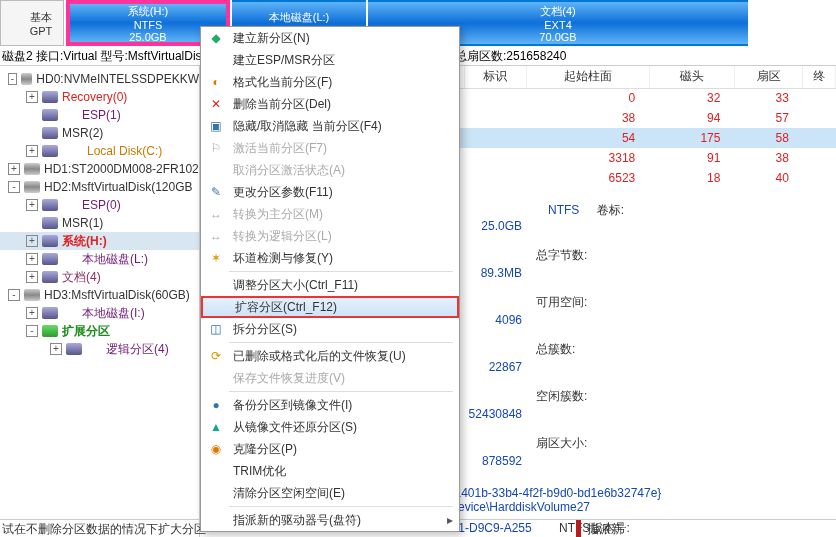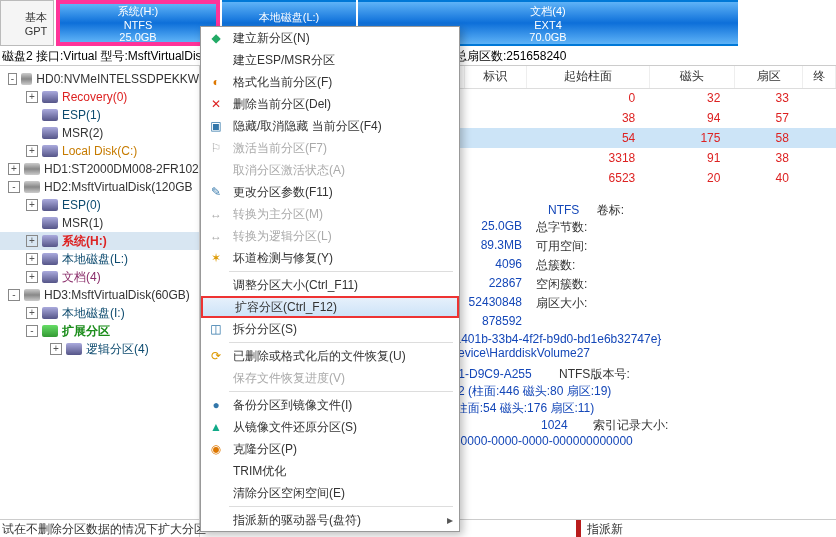--- a/index.html
+++ b/index.html
@@ -1,21 +1,21 @@
 <!DOCTYPE html>
 <html><head>
 <meta charset="utf-8">
 <style>
 * { box-sizing: border-box; margin: 0; padding: 0; font-family: "Microsoft YaHei", SimSun, sans-serif; }
 body { font-size: 12px; color: #333; background: #fff; width: 836px; height: 537px; overflow: hidden; position: relative; }
 
 
 .part-bar { display: flex; height: 46px; }
 .part-block { border-top: 2px solid #0078d7; border-bottom: 2px solid #0078d7; margin-right: 2px; background: linear-gradient(#5fb3f7,#0d6fd9,#5fb3f7); color: #fff; text-align: center; display: flex; flex-direction: column; justify-content: center; font-size: 11px; cursor: pointer; }
-.part-block.basic { width: 54px; background: #f5f5f5; color: #333; border: 1px solid #bbb; padding-left: 18px; }
+.part-block.basic { width: 64px; background: #f5f5f5; color: #333; border: 1px solid #bbb; padding-left: 18px; }
 .part-block.sel { border: 4px solid #ff3399; }
 .part-block .l1 { font-weight: 400; }
 
 
 .status1 { height: 20px; line-height: 20px; border-bottom: 1px solid #ccc; color: #000; font-size: 12px; padding-left: 2px; }
 
 
 .main { display: flex; height: 471px; }
 .sidebar { width: 200px; border-right: 1px solid #ccc; overflow: hidden; background: #fff; padding-top: 4px; }
 .tree-item { display: flex; align-items: center; height: 18px; padding-left: 4px; white-space: nowrap; cursor: pointer; }
@@ -23,39 +23,39 @@
 .tree-item .noexp { width: 12px; margin-right: 4px; }
 .tree-item .ico { width: 16px; height: 12px; margin-right: 4px; }
 .tree-item.lvl1 { padding-left: 8px; }
 .tree-item.lvl2 { padding-left: 26px; }
 .tree-item.lvl3 { padding-left: 50px; }
 .ico-hd { background: linear-gradient(#ccc,#888,#ccc); border-radius: 2px; }
 .ico-pt { background: linear-gradient(#aad,#558); border-radius: 2px; }
 .ico-pt2 { background: linear-gradient(#6d6,#393); border-radius: 2px; }
 .tree-item .lbl { }
 .tree-item.red .lbl { color: #d22; }
-.tree-item.blue .lbl { color: #0c4a6e; }
+.tree-item.blue .lbl { color: #701a75; margin-left: 20px; }
 .tree-item.dk .lbl { color: #8b2f6b; }
-.tree-item.orange .lbl { color: #c67b00; }
+.tree-item.orange .lbl { color: #c67b00; margin-left: 25px; }
 .tree-item.green .lbl { color: #1a8c1a; font-weight: bold; }
 .tree-item.sel { background: #d8e6f2; }
 .tree-item.sel .lbl { color: #d22; font-weight: bold; }
 
 
 .right { flex: 1; display: flex; flex-direction: column; }
 .ptable { width: 100%; border-collapse: collapse; }
 .ptable th { height: 22px; font-weight: 400; border-bottom: 1px solid #ddd; border-right: 1px solid #eee; color: #333; font-size: 12px; text-align: center; }
 .ptable td { height: 20px; text-align: center; color: #333; }
 .ptable tr.hl td { background: #cce4f7; }
 .ptable td.r { text-align: right; padding-right: 14px; }
 .ptable td.red { color: #d22; }
 .details { flex: 1; text-align: center; padding-top: 8px; font-size: 12px; color: #333; }
 .details .row { display: flex; justify-content: center; gap: 14px; margin-bottom: 2px; }
 .details .v { color: #1447b8; min-width: 78px; text-align: right; }
-.details .k { min-width: 56px; text-align: left; }
+.details .k { min-width: 56px; text-align: left; margin-top: 28px; }
 .details .link { color: #1447b8; }
 .details .lbl-line { color: #333; margin-top:6px; }
 
 
 .context-menu { position: absolute; left: 200px; top: 26px; width: 260px; background: #fff; border: 1px solid #999; box-shadow: 3px 3px 8px rgba(0,0,0,0.25); z-index: 50; }
 .cm-item { display: flex; align-items: center; height: 22px; padding-left: 6px; cursor: pointer; }
 .cm-item.disabled { color: #aaa; cursor: default; }
 .cm-item.highlight { background: linear-gradient(#e6f0fb,#cde3f8); border: 2px solid #e33; }
 .cm-item .mi { width: 18px; height: 16px; margin-right: 8px; display: flex; align-items: center; justify-content: center; }
 .cm-sep { height: 1px; background: #ddd; margin: 2px 6px 2px 28px; }
@@ -221,21 +221,21 @@
             <td class="r red">3318</td>
             <td class="r red">91</td>
             <td class="r red">38</td>
             <td></td>
           </tr>
           <tr>
             <td>4</td>
             <td>EXT4</td>
             <td></td>
             <td class="r red">6523</td>
-            <td class="r red">20</td>
+            <td class="r red">18</td>
             <td class="r red">40</td>
             <td></td>
           </tr>
         </tbody>
     </table>
     <div class="details">
       <div class="lbl-line">
         <span style="color:#1447b8; display:inline-block; min-width:200px; text-align:right">NTFS</span>
         <span style="display:inline-block; min-width:60px; text-align:left; margin-left:14px">卷标:</span>
       </div>

